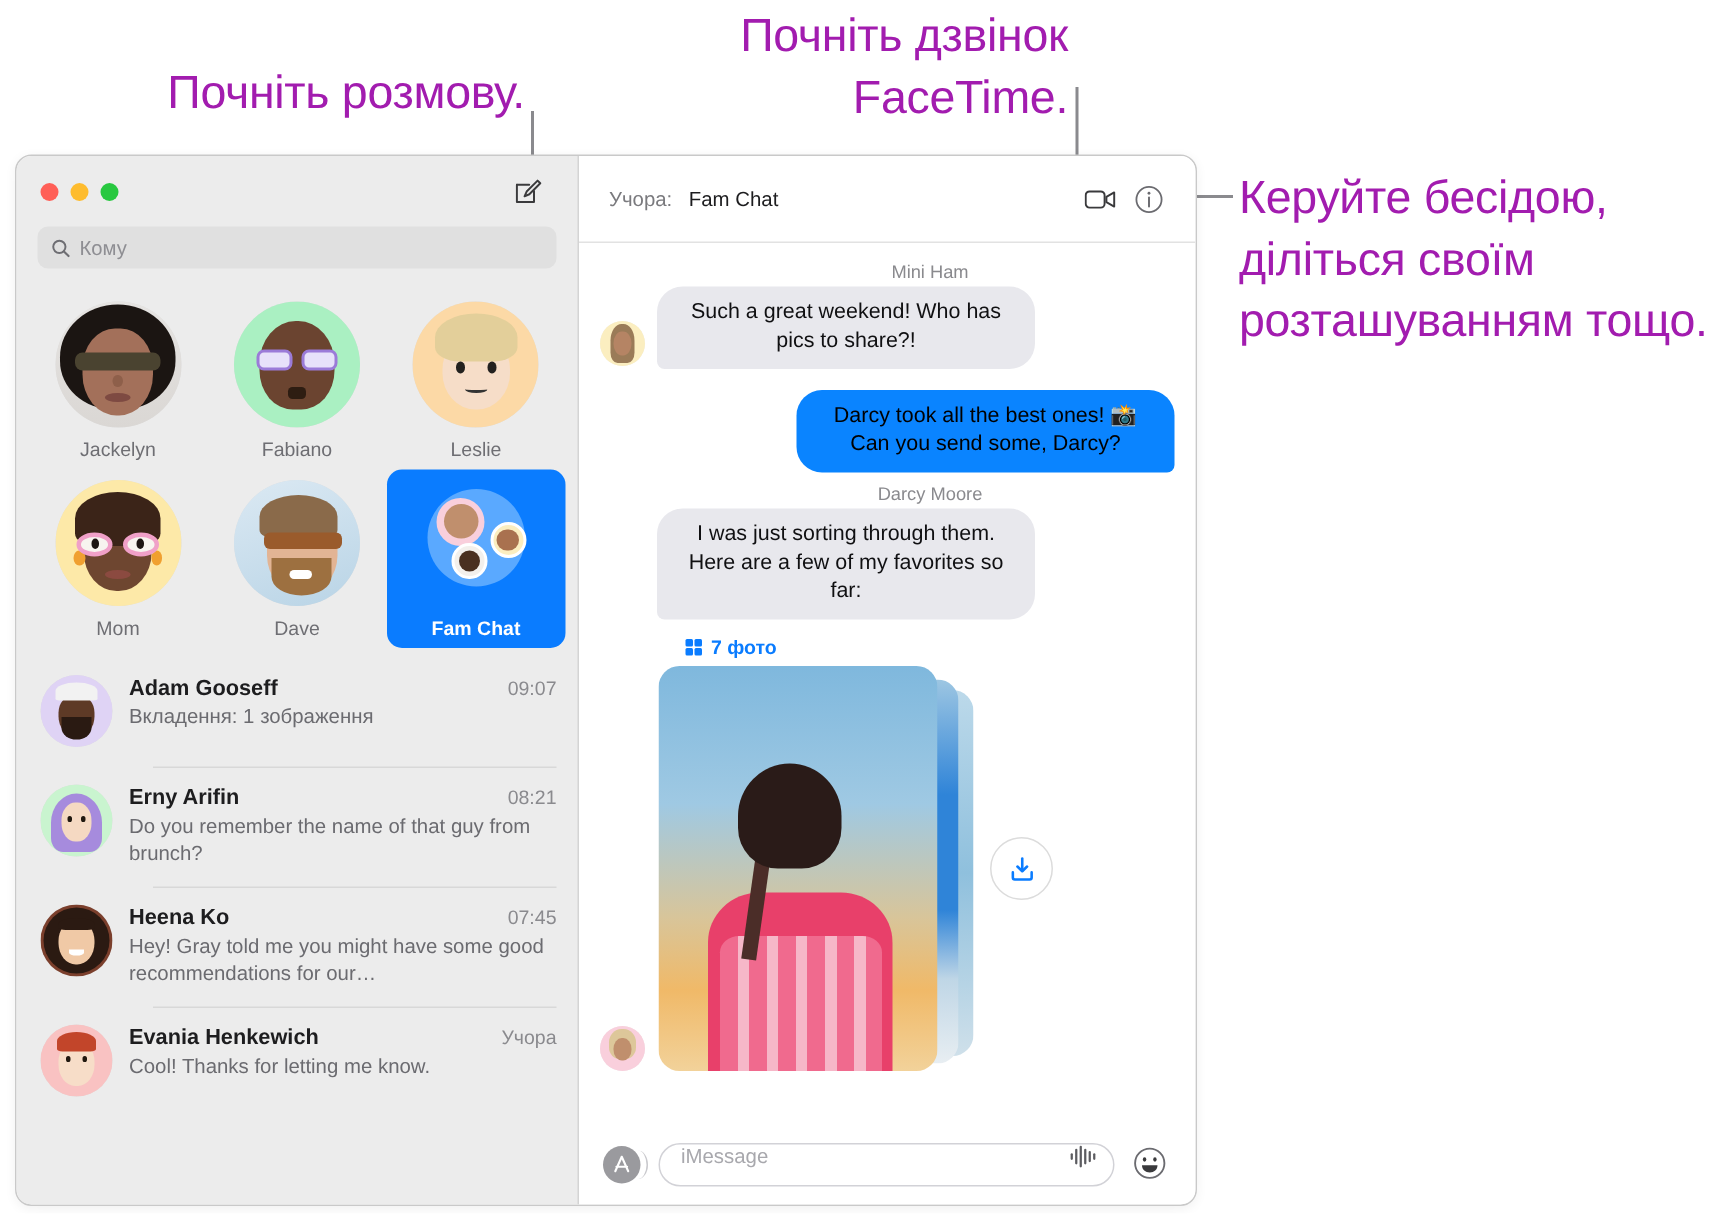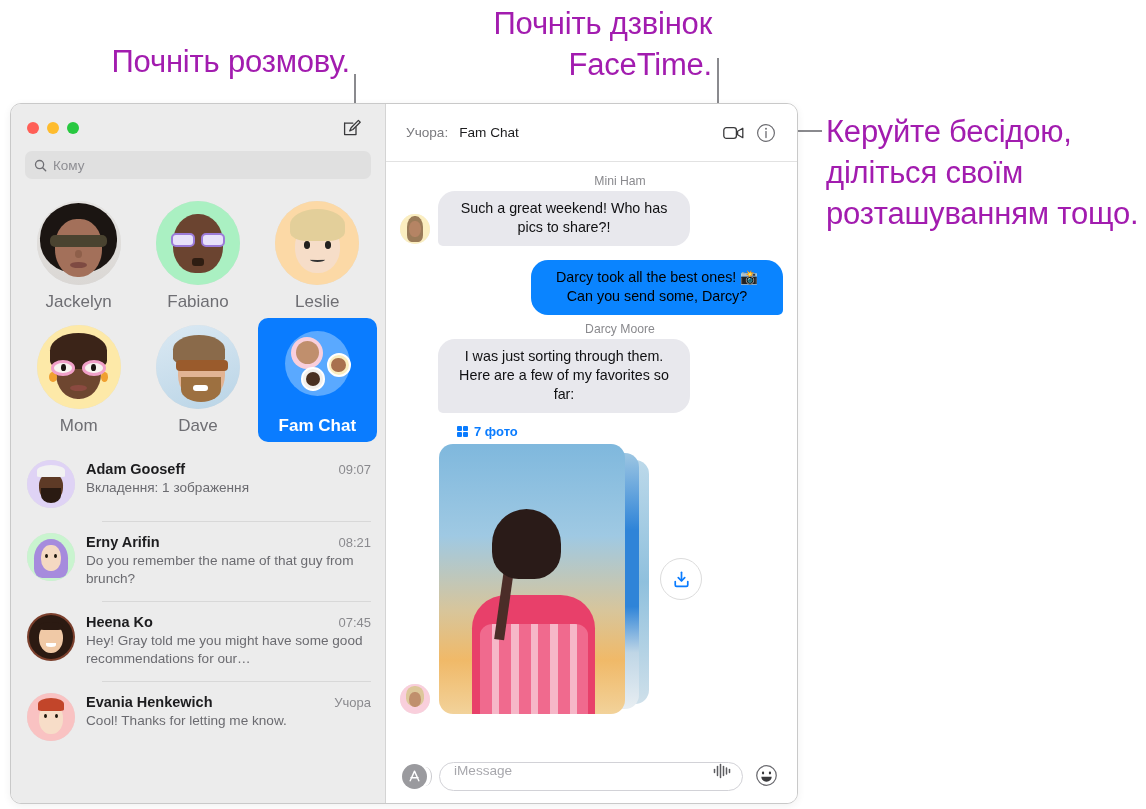--- a/index.html
+++ b/index.html
@@ -108,21 +108,21 @@
   .pin.selected { background: #0a7cff; }
   .pin-av {
     width: 84px; height: 84px;
     border-radius: 50%;
     overflow: hidden;
     position: relative;
     background: #ddd;
   }
   .pin-label {
     margin-top: 7px;
-    font-size: 17px;
+    font-size: 13px;
     color: #6e6e73;
     white-space: nowrap;
   }
   .pin.selected .pin-label { color: #ffffff; font-weight: 600; }
 
   
   .conv-list { flex: 1 1 auto; overflow: hidden; }
   .conv {
     display: flex;
     align-items: flex-start;

